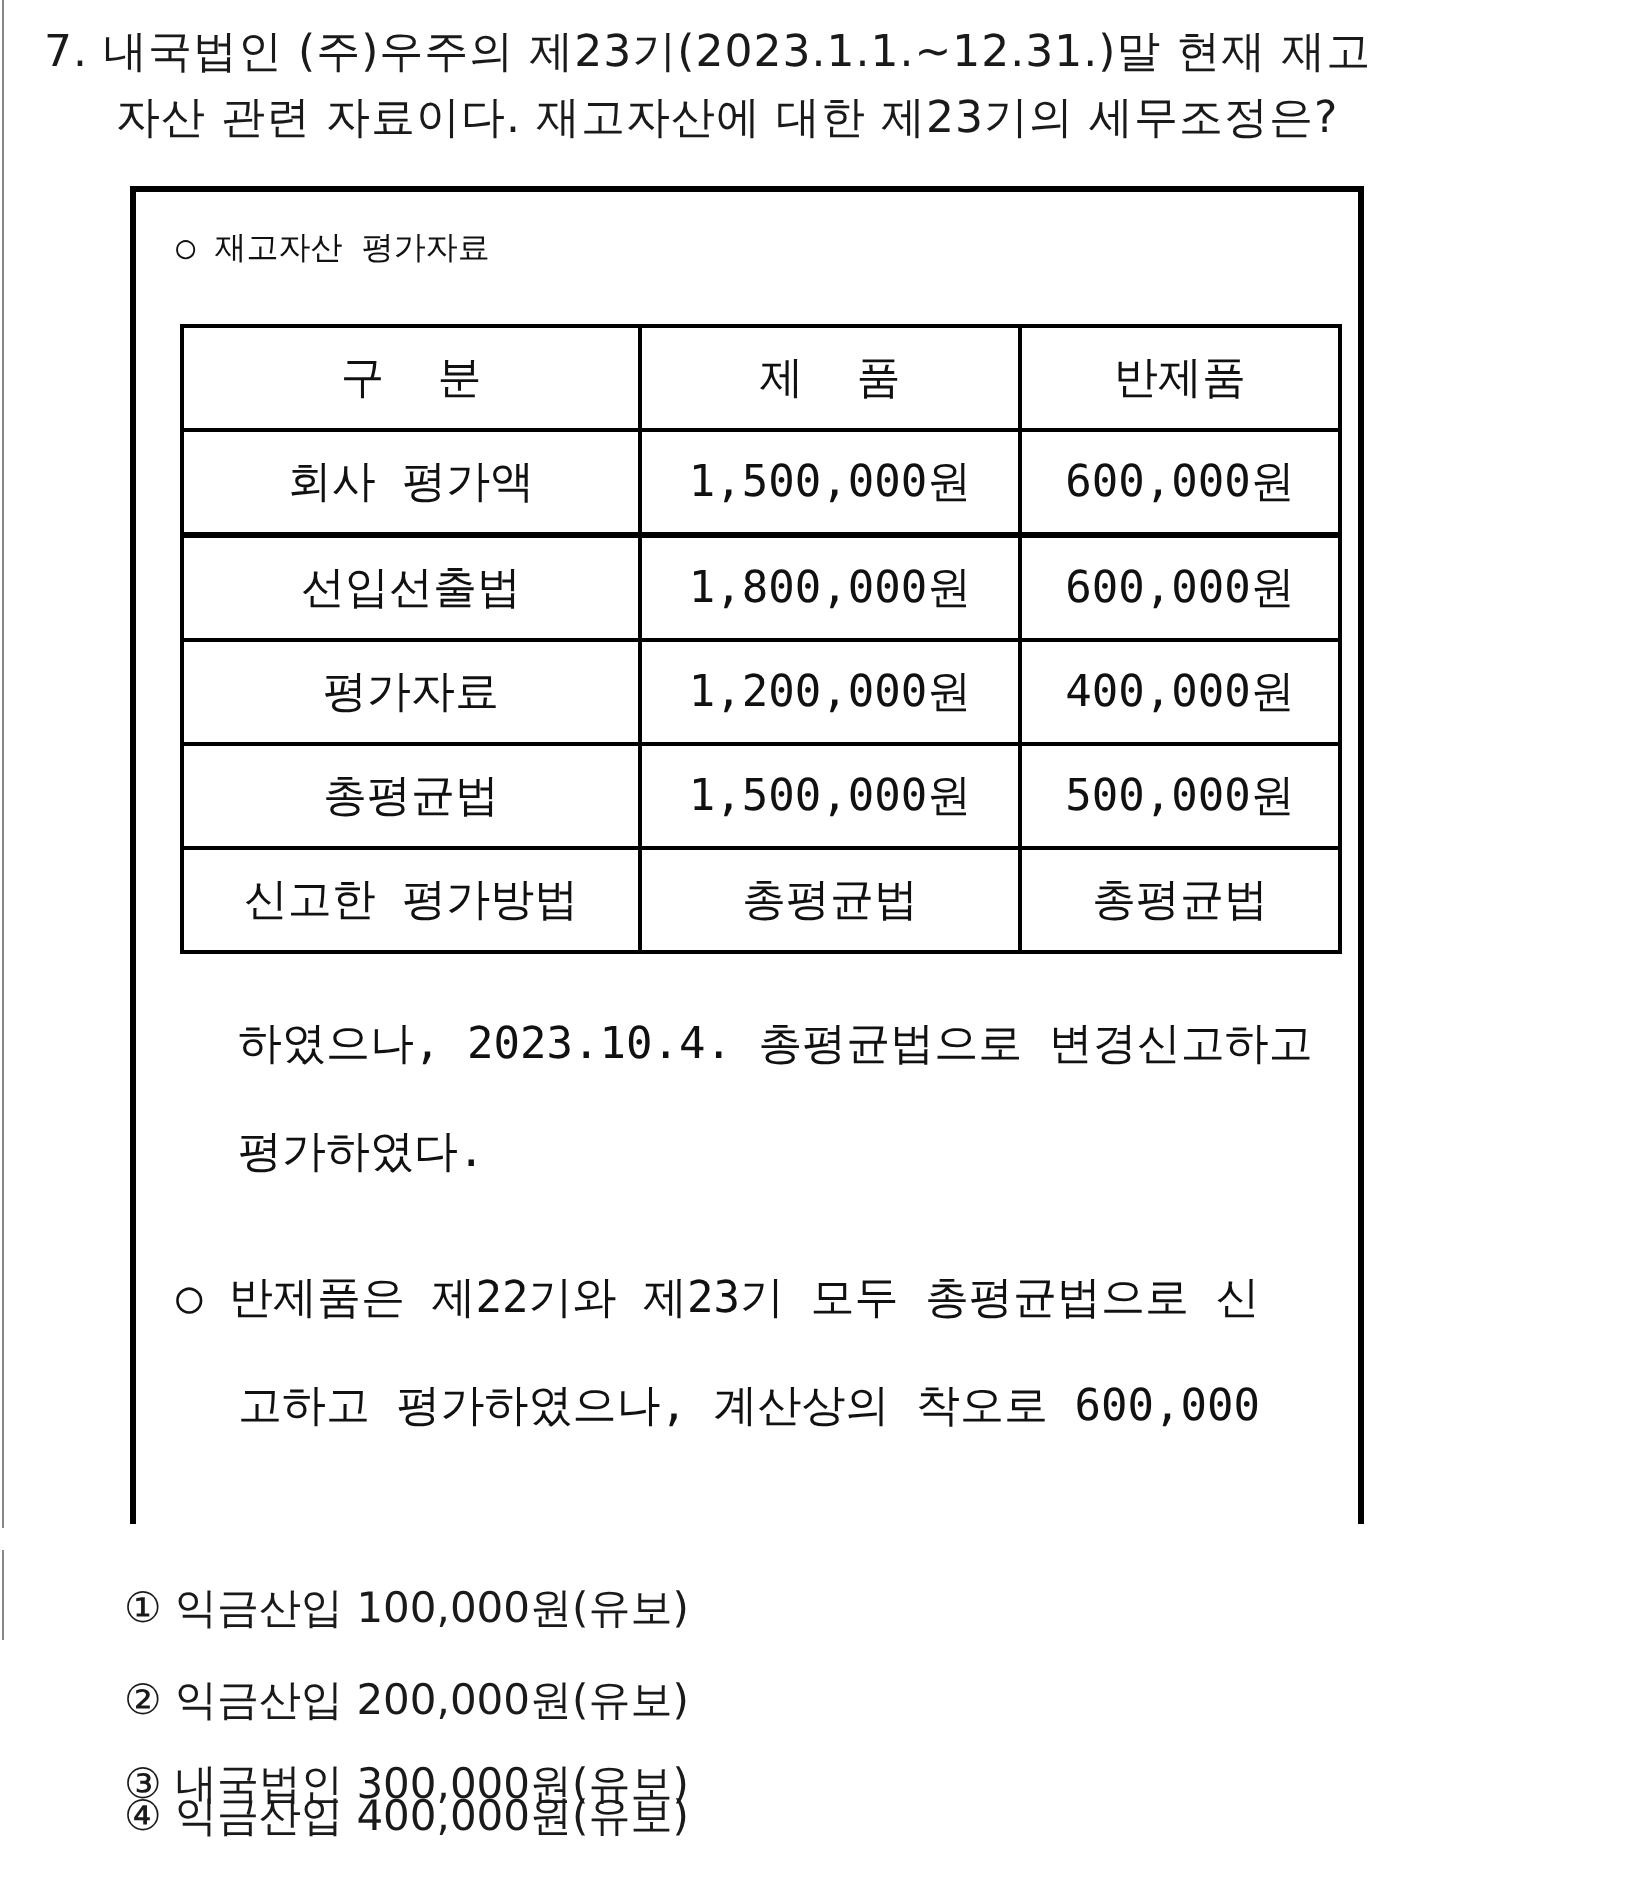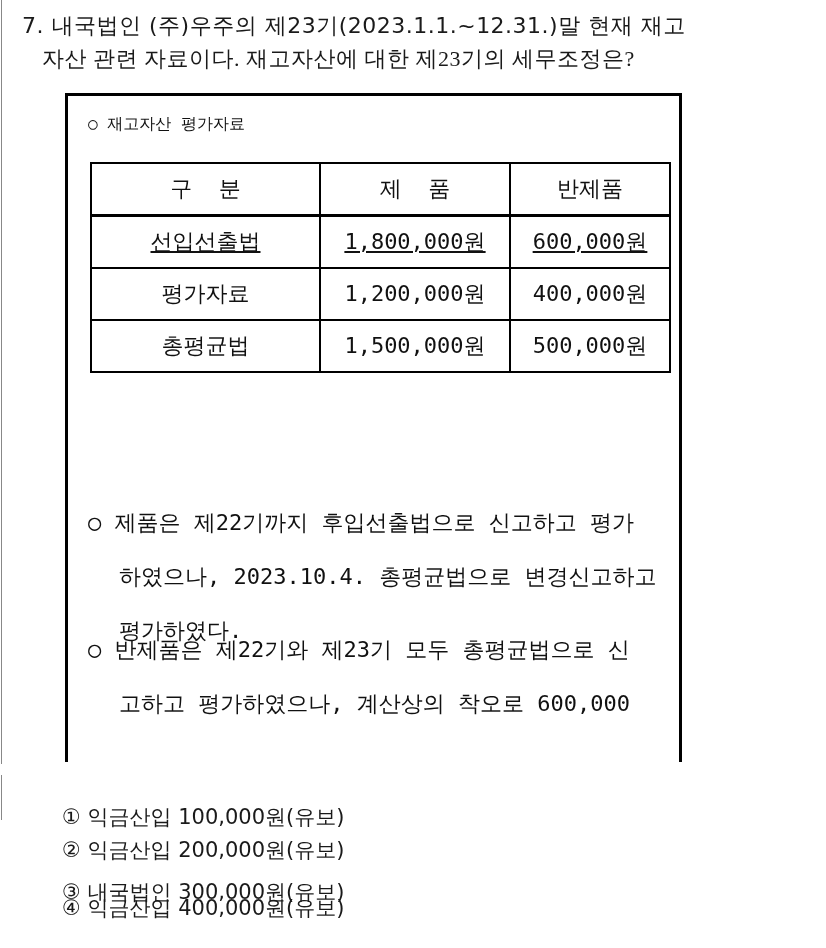--- a/index.html
+++ b/index.html
@@ -7,83 +7,92 @@
            font-family: "DejaVu Sans", sans-serif; color: #111; }
     .left-rule { position: absolute; left: 1px; width: 1px; background: #888; }
     .q-line { position: absolute; font-size: 22px; letter-spacing: 0.5px; white-space: nowrap; color: #1a1a1a; text-align: right; }
     .box { position: absolute; left: 65px; top: 93px; width: 617px; height: 669px;
            border: 3px solid #000; border-bottom: none; box-sizing: border-box; }
     .mono { font-family: "DejaVu Sans Mono", monospace; }
     .box-title { position: absolute; left: 88px; top: 114px; font-size: 16px; white-space: nowrap; }
     table.inv { position: absolute; left: 90px; top: 162px; width: 581px; border-collapse: collapse; }
     table.inv td { border: 2px solid #000; text-align: center; font-size: 22px; height: 50px; padding: 0;
                    white-space: nowrap; }
-    table.inv tr.thick td { border-top: 3px solid #000; text-decoration: underline; }
+    table.inv tr.thick td { border-top: 3px solid #000; }
     table.inv td.c1 { width: 227px; }
     table.inv td.c2 { width: 188px; }
     .note { position: absolute; left: 88px; font-size: 22px; white-space: nowrap; line-height: 54px; }
     .note .ind { padding-left: 31px; }
     .choice { position: absolute; left: 62px; font-size: 21px; white-space: nowrap; color: #1a1a1a; }
   </style>
 </head>
 <body>
 
 <div class="left-rule" style="top:0;height:764px;"></div>
 <div class="left-rule" style="top:775px;height:45px;"></div>
 
 <div>
   <div class="q-line" style="left:22px;top:11px;">
     <span>7.</span>
     <span>내국법인 (주)우주의 제23기(2023.1.1.~12.31.)말 현재 재고</span>
   </div>
-  <div class="q-line" style="left:42px;top:44px;font-family:Liberation Serif, serif;">자산 관련 자료이다. 재고자산에 대한 제23기의 세무조정은?</div>
+  <div class="q-line" style="left:58px;top:44px;">자산 관련 자료이다. 재고자산에 대한 제23기의 세무조정은?</div>
 </div>
 
 <div class="box"></div>
 
 <div class="box-title mono">○ 재고자산 평가자료</div>
 
 <table class="inv mono">
   <tbody>
       <tr>
     <td class="c1" style="white-space:pre;">구  분</td>
     <td class="c2" style="white-space:pre;">제  품</td>
     <td>반제품</td>
+  </tr>
+  <tr>
+    <td>회사 평가액</td>
+    <td>1,500,000원</td>
+    <td>600,000원</td>
   </tr>
   <tr class="thick">
     <td>선입선출법</td>
     <td>1,800,000원</td>
     <td>600,000원</td>
   </tr>
   <tr>
     <td>평가자료</td>
     <td>1,200,000원</td>
     <td>400,000원</td>
   </tr>
   <tr>
     <td>총평균법</td>
     <td>1,500,000원</td>
     <td>500,000원</td>
   </tr>
+  <tr>
+    <td>신고한 평가방법</td>
+    <td>총평균법</td>
+    <td>총평균법</td>
+  </tr>
 </tbody>
   </table>
 
 <div class="note mono" style="top:496px;">
-  <div>○ 제품은 제22기까지 후입선출법으로 신고하고 평가</div>
   <div class="ind">하였으나, 2023.10.4. 총평균법으로 변경신고하고</div>
   <div class="ind">평가하였다.</div>
 </div>
 
 <div class="note mono" style="top:623px;">
   <div>○ 반제품은 제22기와 제23기 모두 총평균법으로 신</div>
   <div class="ind">고하고 평가하였으나, 계산상의 착오로 600,000</div>
 </div>
 
 <div>
-  <div class="choice" style="top:790px;margin-top:13px;">
+  <div class="choice" style="top:790px;">
     <span>①</span>
     <span>익금산입 100,000원(유보)</span>
   </div>
   <div class="choice" style="top:836px;">
     <span>②</span>
     <span>익금산입 200,000원(유보)</span>
   </div>
   <div class="choice" style="top:878px;">
     <span>③</span>
     <span>내국법인 300,000원(유보)</span>

